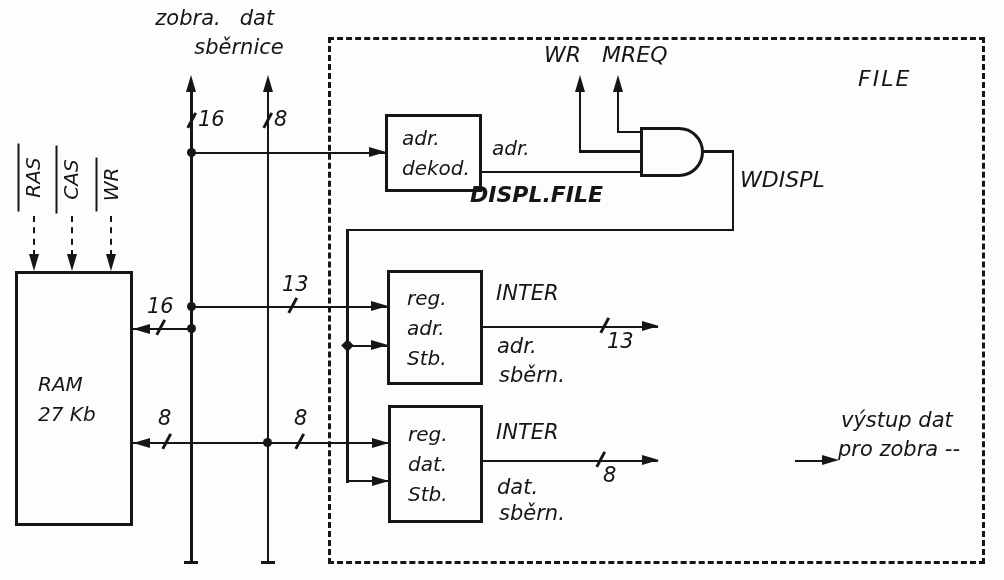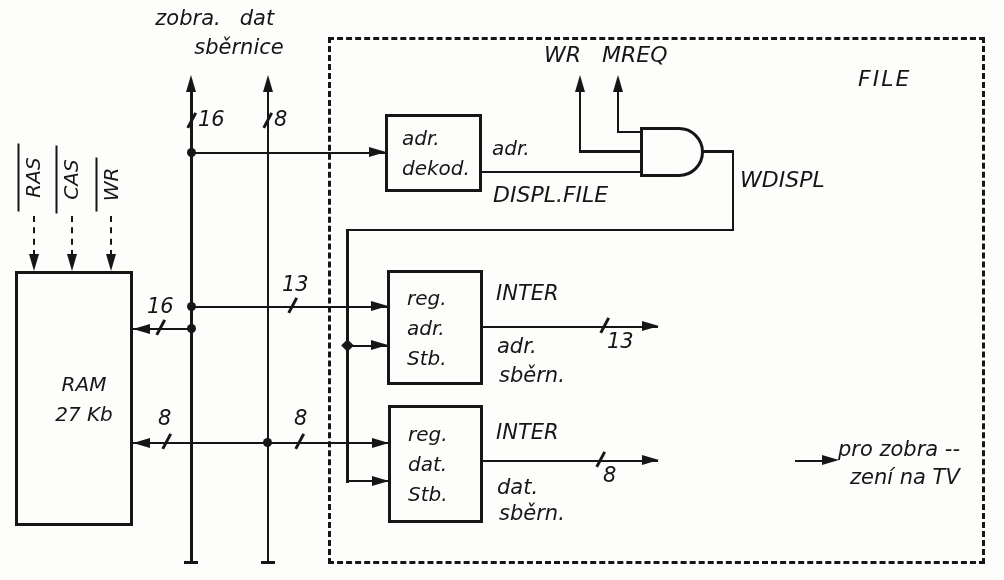--- a/index.html
+++ b/index.html
@@ -59,21 +59,21 @@
   <div class="vlabel" style="left:-3px;top:164px;width:62px;">RAS</div>
   <div class="vlabel" style="left:35px;top:166px;width:62px;">CAS</div>
   <div class="vlabel" style="left:82px;top:171px;width:48px;">WR</div>
   <div class="dashv" style="left:33px;top:216px;height:40px;"></div>
   <div class="tri down" style="left:29px;top:254px;"></div>
   <div class="dashv" style="left:71px;top:216px;height:40px;"></div>
   <div class="tri down" style="left:67px;top:254px;"></div>
   <div class="dashv" style="left:110px;top:216px;height:40px;"></div>
   <div class="tri down" style="left:106px;top:254px;"></div>
 
-  <div class="blk" style="left:15px;top:271px;width:118px;height:255px;padding-left:20px;align-items:center;">
+  <div class="blk" style="left:15px;top:271px;width:118px;height:255px;padding-left:20px;">
     <div class="bl f22">RAM</div>
     <div class="bl f22">27 Kb</div>
   </div>
 
   <div class="ln" style="left:133px;top:327.5px;width:58px;height:2.5px;"></div>
   <div class="tri left" style="left:133px;top:324px;"></div>
   <div class="slash" style="left:152px;top:326px;"></div>
   <div class="lbl f21" style="left:147px;top:294px;">16</div>
   <div class="dot" style="left:187px;top:324px;"></div>
 
@@ -95,21 +95,21 @@
   <div class="ln" style="left:191px;top:151.5px;width:194px;height:2.5px;"></div>
   <div class="dot" style="left:187px;top:148px;"></div>
   <div class="tri right" style="left:369px;top:147px;"></div>
 
   <div class="blk" style="left:385px;top:114px;width:97px;height:78px;padding-left:14px;">
     <div class="bl f20">adr.</div>
     <div class="bl f20">dekod.</div>
   </div>
   <div class="ln" style="left:482px;top:170.5px;width:158px;height:2.5px;"></div>
   <div class="lbl f20" style="left:492px;top:136px;">adr.</div>
-  <div class="lbl f22" style="left:493px;top:182px;">DISPL.FILE</div>
+  <div class="lbl f22" style="left:470px;top:182px;font-weight:bold;">DISPL.FILE</div>
 
   <div class="ln" style="left:578.5px;top:88px;width:2.5px;height:64px;"></div>
   <div class="ln" style="left:578.5px;top:150px;width:62px;height:2.5px;"></div>
   <div class="tri up" style="left:574.5px;top:75px;"></div>
   <div class="lbl f22" style="left:544px;top:42px;">WR</div>
   <div class="ln" style="left:616.5px;top:88px;width:2.5px;height:45px;"></div>
   <div class="ln" style="left:616.5px;top:130.5px;width:24px;height:2.5px;"></div>
   <div class="tri up" style="left:612.5px;top:75px;"></div>
   <div class="lbl f22" style="left:602px;top:42px;">MREQ</div>
 
@@ -151,16 +151,16 @@
   <div class="tri right" style="left:642px;top:455px;"></div>
   <div class="slash" style="left:592px;top:458px;"></div>
   <div class="lbl f21" style="left:603px;top:463px;">8</div>
   <div class="lbl f21" style="left:496px;top:420px;">INTER</div>
   <div class="lbl f21" style="left:497px;top:475px;">dat.</div>
   <div class="lbl f21" style="left:499px;top:501px;">sběrn.</div>
 
 
   <div class="ln" style="left:795px;top:459.5px;width:29px;height:2.5px;"></div>
   <div class="tri right" style="left:822px;top:455px;"></div>
+  <div class="lbl f21" style="left:841px;top:408px;">výstup dat</div>
   <div class="lbl f21" style="left:838px;top:437px;">pro zobra --</div>
-  <div class="lbl f21" style="left:850px;top:465px;">zení na TV</div>
 
 </div>
 
 </body></html>

